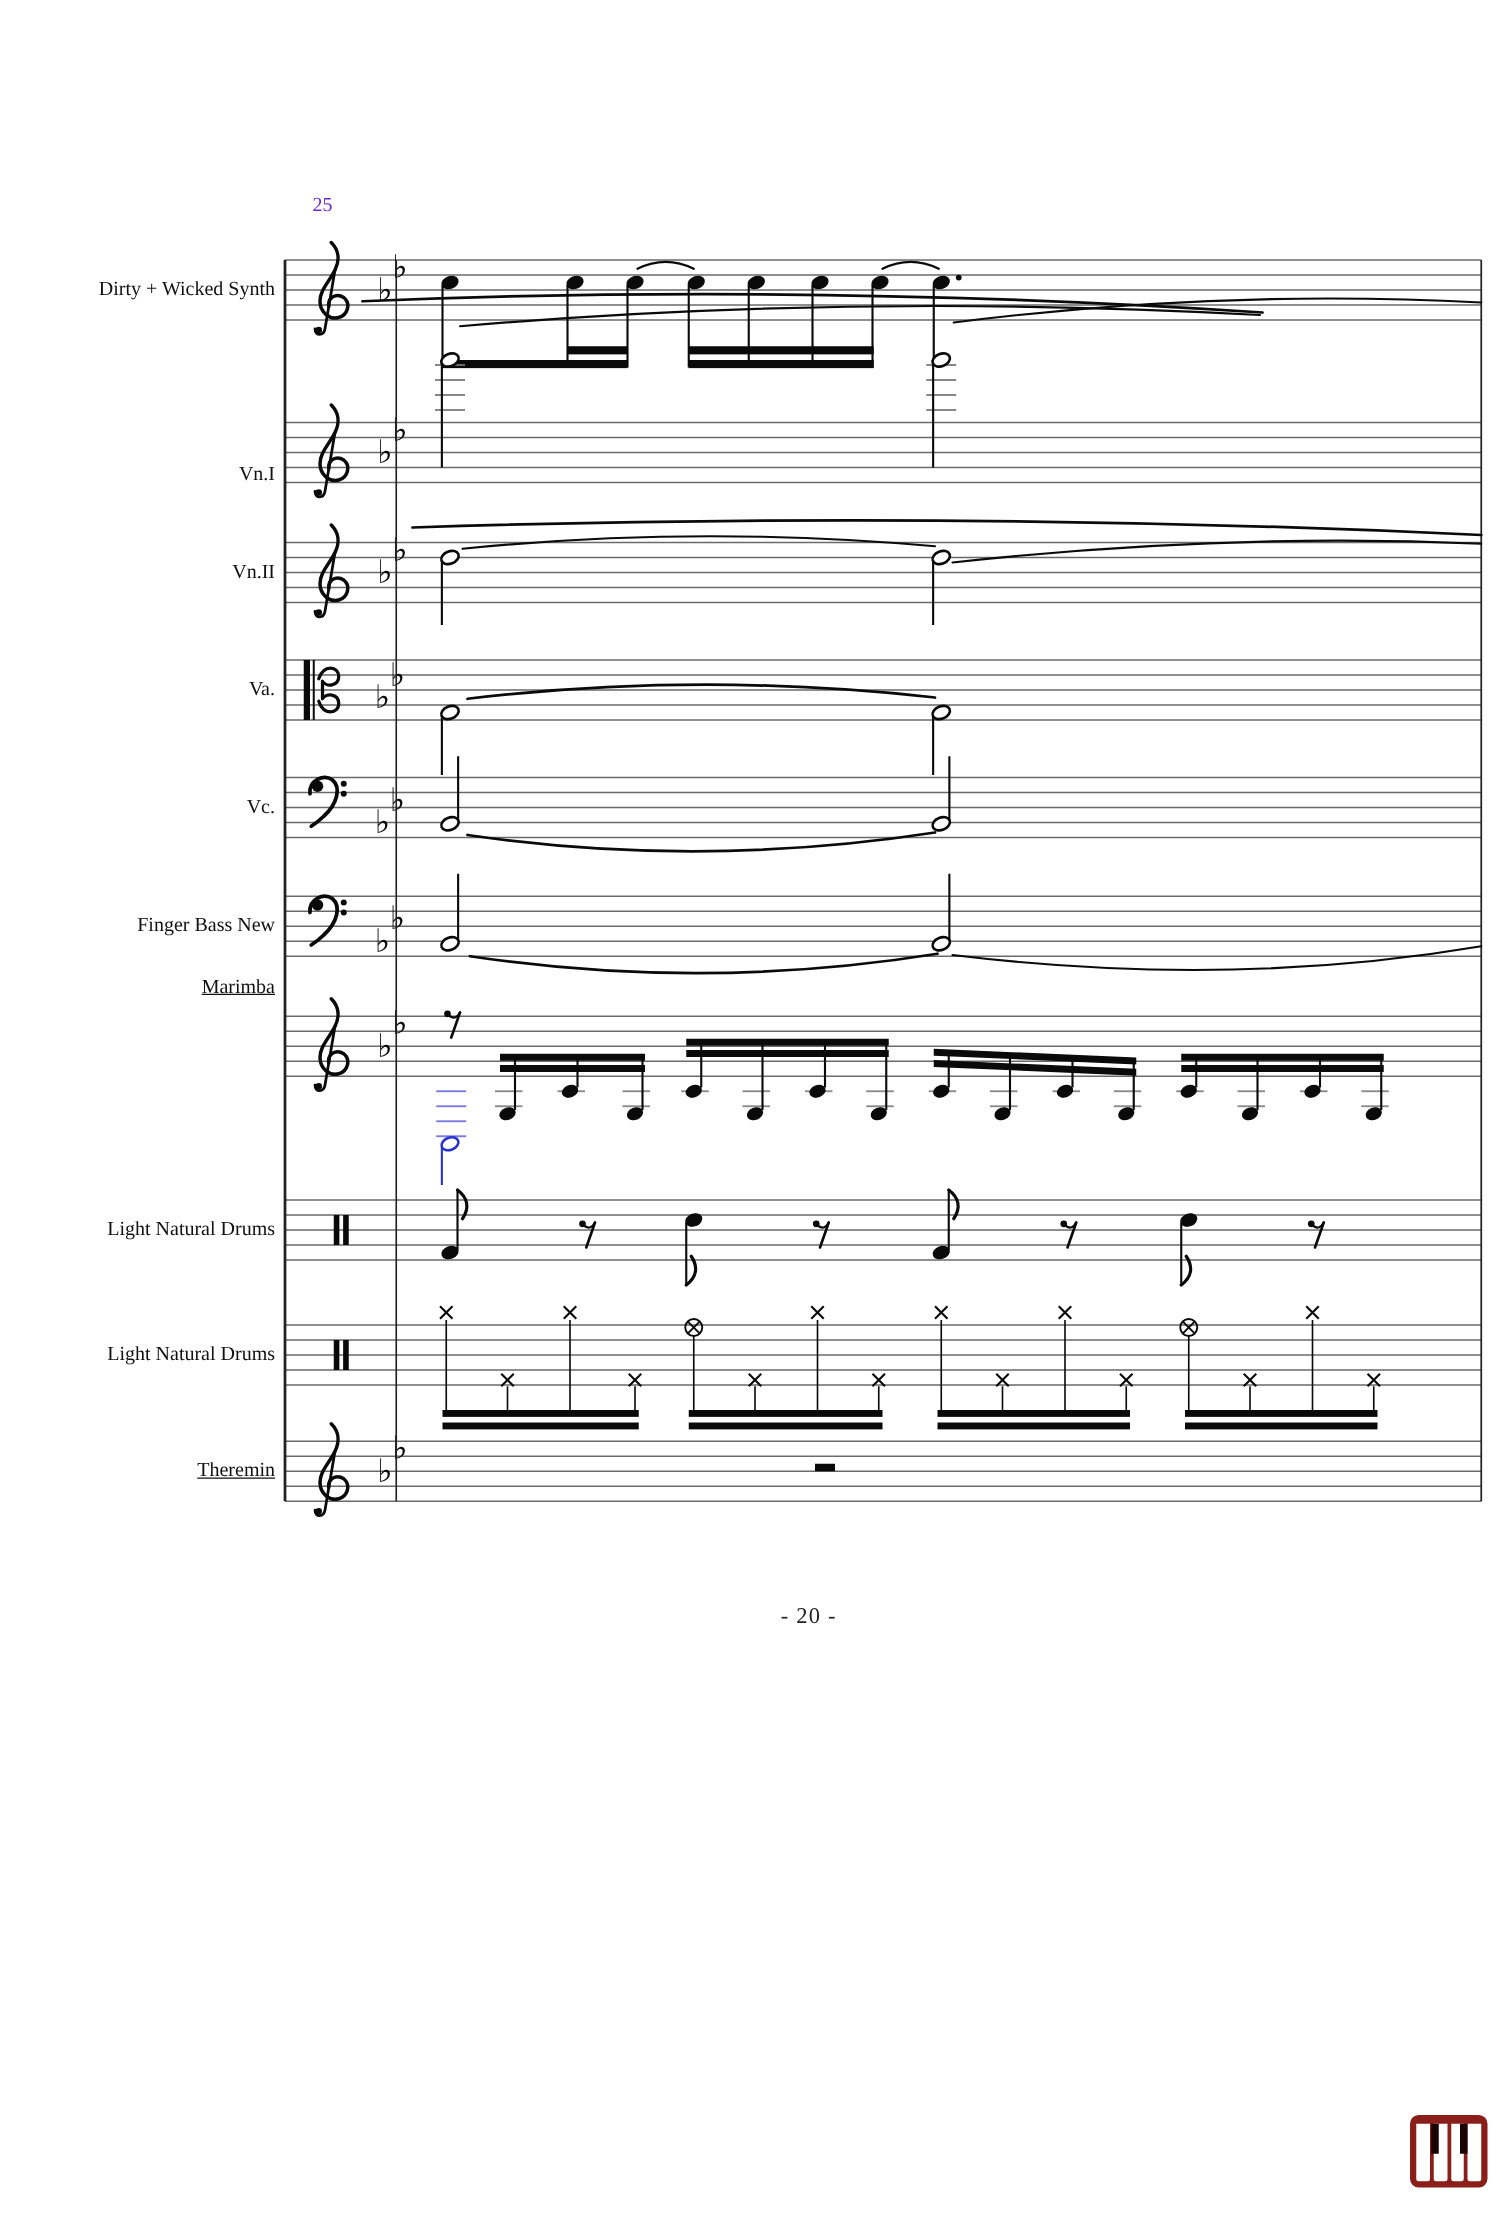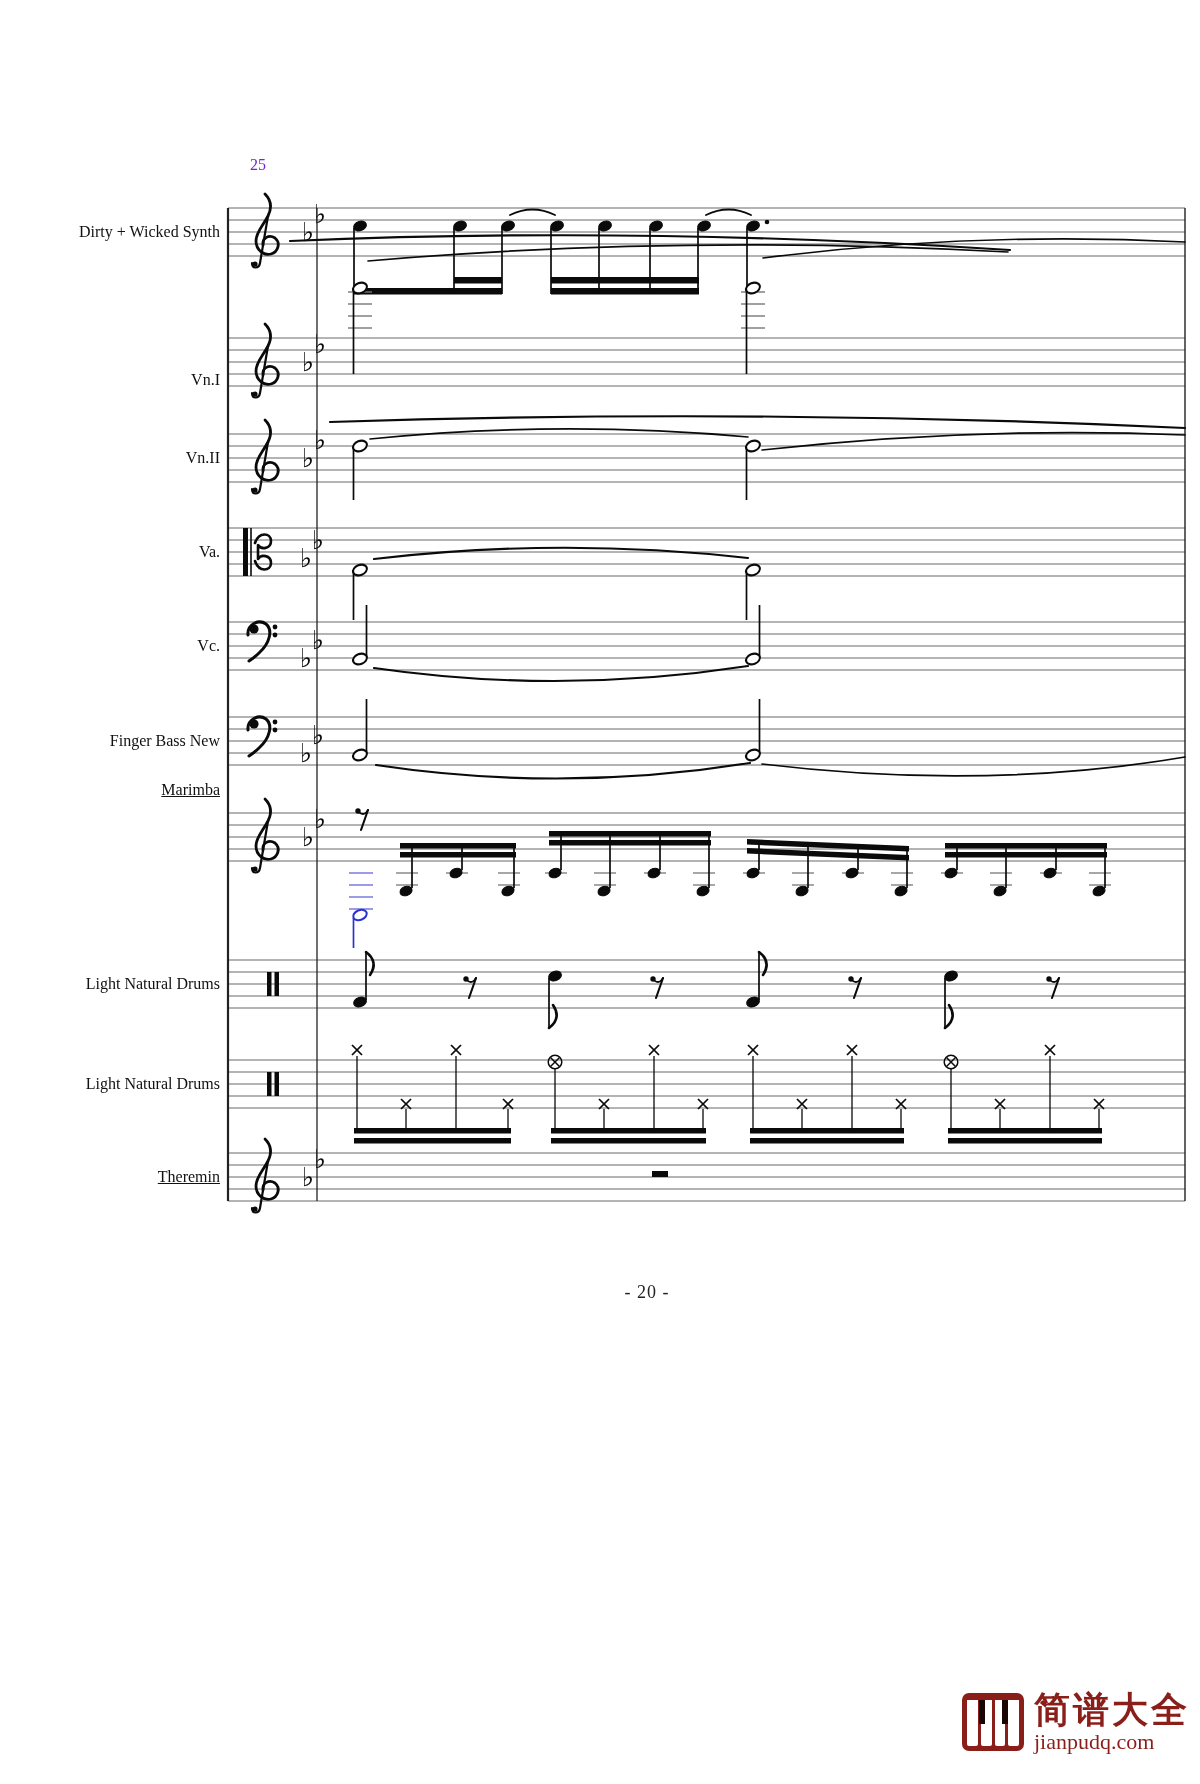--- a/index.html
+++ b/index.html
@@ -396,18 +396,14 @@
   <div class="page-number">- 20 -</div>
   <div class="watermark">
     <div class="wm-icon" id="wm-icon" style="background: rgb(138, 31, 26);">
       <div class="wm-key"></div>
       <div class="wm-key"></div>
       <div class="wm-key"></div>
       <div class="wm-key"></div>
       <div class="wm-black" style="left:17px"></div>
       <div class="wm-black" style="left:40px"></div>
     </div>
-    <div class="wm-text">
-      <div class="wm-title" id="wm-title" style="color: rgb(138, 31, 26);">简谱大全</div>
-      <div class="wm-url" id="wm-url" style="color: rgb(138, 31, 26);">jianpudq.com</div>
-    </div>
   </div>
 </div>
 
 </body></html>

